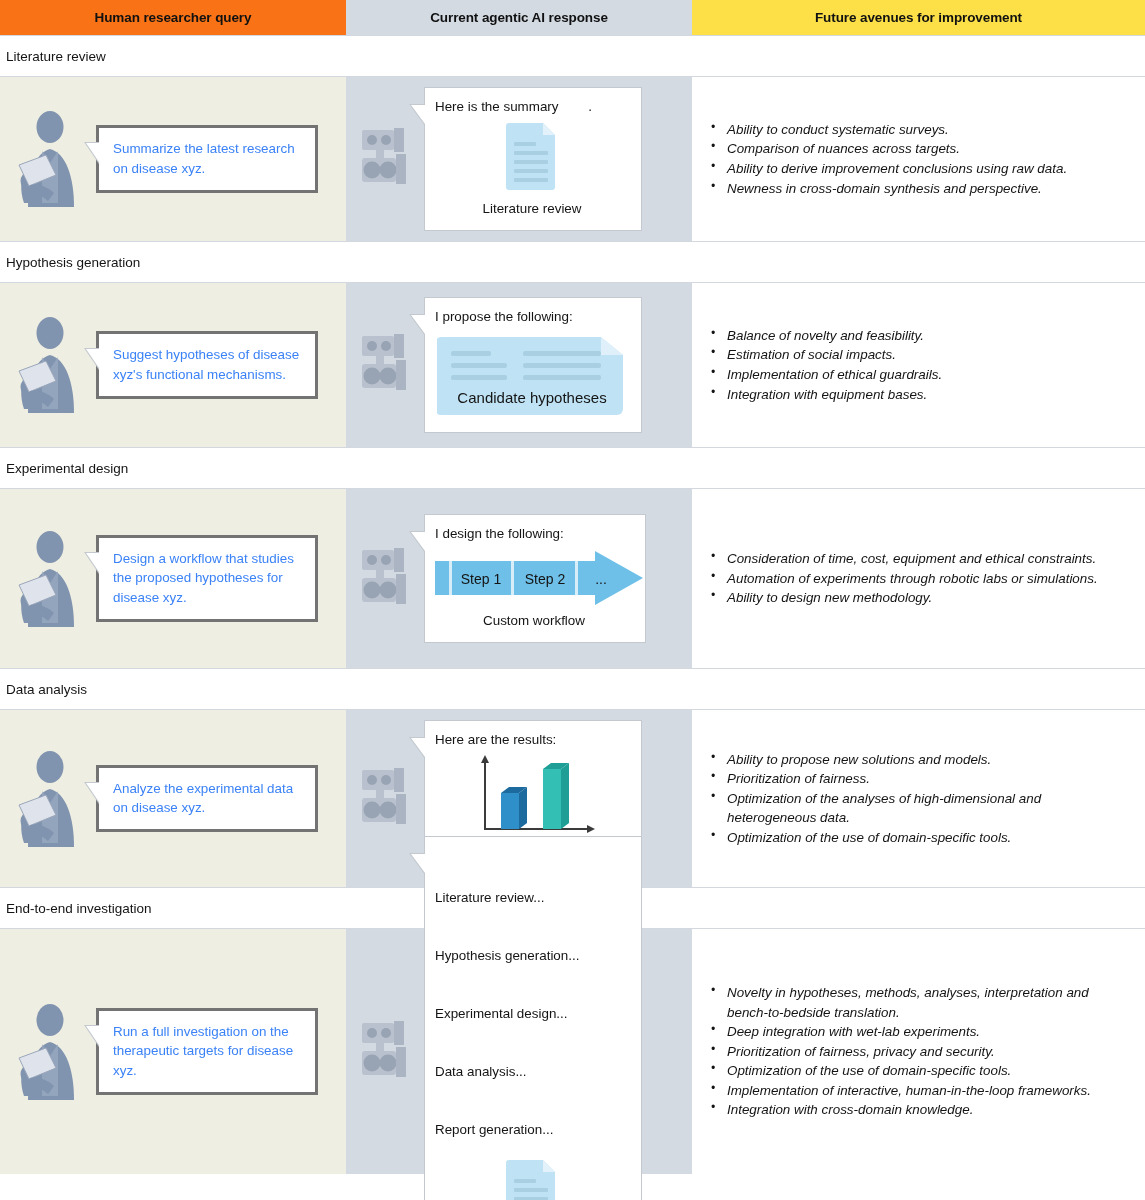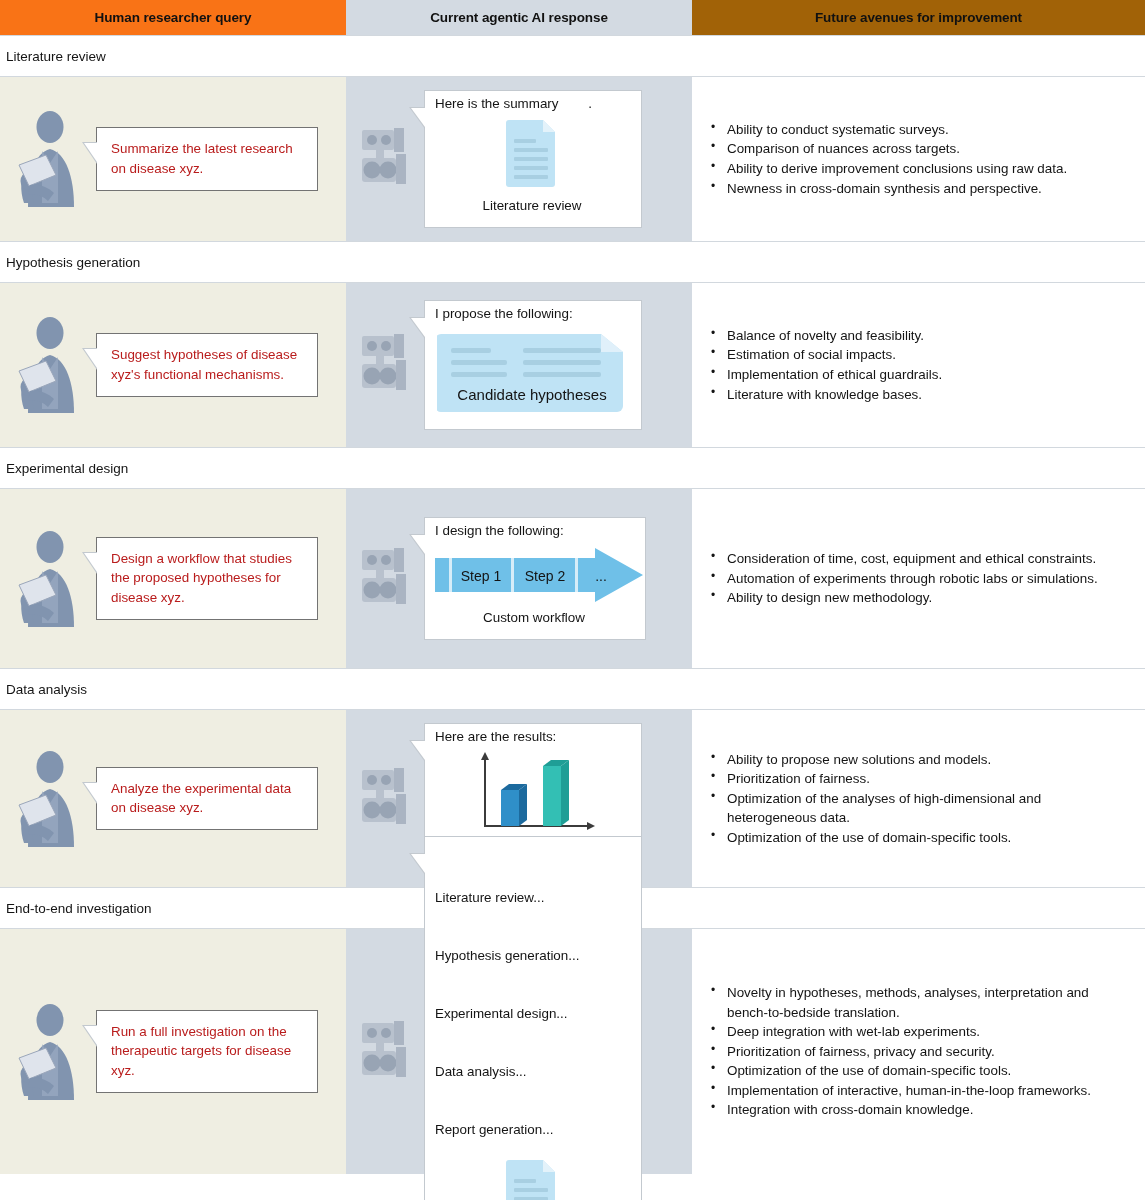--- a/index.html
+++ b/index.html
@@ -22,21 +22,21 @@
     height: 36px;
     border-bottom: 1px solid #d2d8de;
   }
   .hcell {
     display: flex; align-items: center; justify-content: center;
     font-size: 13.5px; font-weight: bold; letter-spacing: -0.1px;
     color: #111;
   }
   .col-a { width: 346px; background: #f97316; }
   .col-b { width: 346px; background: #d3dae2; }
-  .col-c { width: 453px; background: #a16207; }
+  .col-c { width: 453px; background: #fde047; }
 
   
   .label-band {
     height: 41px;
     background: #ffffff;
     border-bottom: 1px solid #d2d8de;
     display: flex; align-items: center;
     padding-left: 6px;
     font-size: 13.5px;
     color: #141414;
@@ -55,26 +55,26 @@
   
   .human-wrap {
     display: flex; align-items: center;
     height: 100%;
     padding-left: 14px;
   }
   .person { flex: 0 0 auto; margin-right: 0px; }
   .bubble {
     position: relative;
     background: #ffffff;
-    border: 1px solid #737373;
+    border: 3px solid #737373;
     padding: 11px 9px 12px 14px;
     width: 222px;
     font-size: 13.4px;
     line-height: 1.42;
-    color: #b91c1c;
+    color: #3b82f6;
     margin-left: 10px;
   }
   .bubble::before {
     content: "";
     position: absolute;
     left: -15px; top: 14px;
     width: 0; height: 0;
     border-top: 0 solid transparent;
     border-bottom: 22px solid transparent;
     border-right: 15px solid #c3c9cf;
@@ -94,21 +94,21 @@
     height: 100%;
     padding-left: 14px;
   }
   .robot { flex: 0 0 auto; }
   .resp-card {
     position: relative;
     background: #ffffff;
     border: 1px solid #c3c9cf;
     margin-left: 12px;
     width: 218px;
-    padding: 4px 12px 12px 10px;
+    padding: 10px 12px 12px 10px;
     font-size: 13.4px;
     line-height: 1.35;
     color: #141414;
   }
   .resp-card::before {
     content: "";
     position: absolute;
     left: -16px; top: 16px;
     width: 0; height: 0;
     border-bottom: 22px solid transparent;
@@ -133,20 +133,21 @@
     list-style: none;
     font-size: 13.4px;
     line-height: 1.46;
     color: #141414;
     padding: 0 14px 0 16px;
   }
   .bullets li {
     position: relative;
     padding-left: 19px;
     margin-bottom: 0px;
+    font-style: italic;
   }
   .bullets li::before {
     content: "\2022";
     position: absolute;
     left: 3px; top: -1px;
     font-size: 12px;
     color: #141414;
   }
   .cbox { display: flex; align-items: center; height: 100%; }
   .pipe-label { text-align: center; font-size: 13.4px; margin-top: 2px; }
@@ -302,21 +303,21 @@
         </div>
       </div>
     </div>
 
     <div class="cell-c">
       <div class="cbox">
         <ul class="bullets">
           <li>Balance of novelty and feasibility.</li>
           <li>Estimation of social impacts.</li>
           <li>Implementation of ethical guardrails.</li>
-          <li>Literature with knowledge bases.</li>
+          <li>Integration with equipment bases.</li>
         </ul>
       </div>
     </div>
   </div>
 
   <div class="label-band">
     <span>Experimental design</span>
   </div>
   <div class="content-row" style="height:180px">
     <div class="cell-a">

